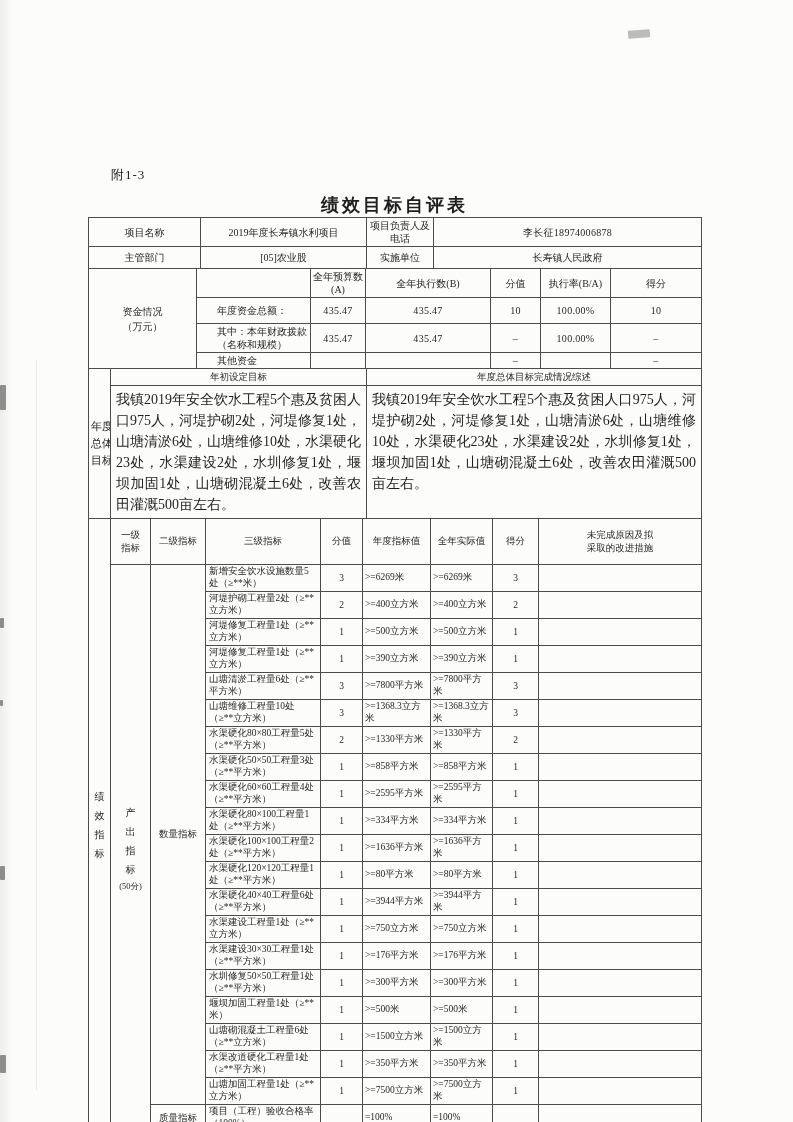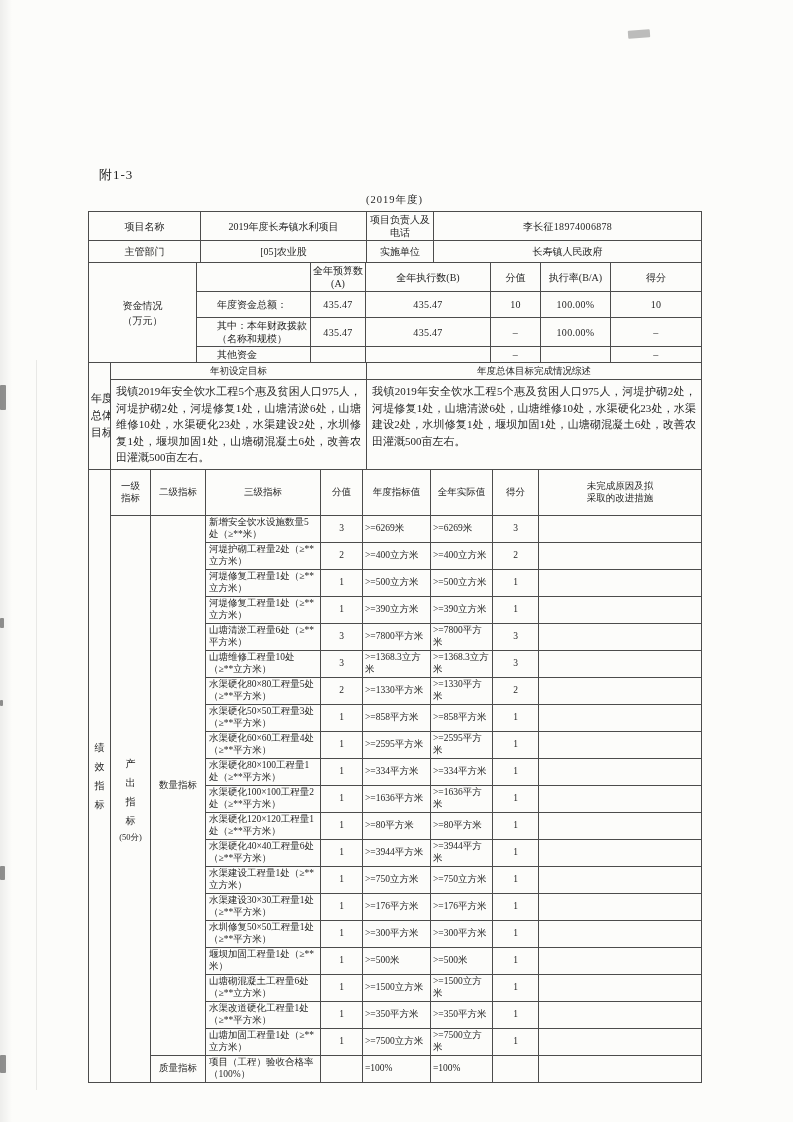--- a/index.html
+++ b/index.html
@@ -5,34 +5,34 @@
   * { margin:0; padding:0; box-sizing:border-box; }
   html,body { width:793px; }
   body { font-family:"Liberation Serif","DejaVu Serif",serif; }
   .page { position:relative; width:793px; height:1122px; background:#fcfcfa; color:#1f1f1f; overflow:hidden; }
   .scan-edge-left { position:absolute; left:0; top:0; width:12px; height:100%;
     background:linear-gradient(to right, rgba(0,0,0,0.06), rgba(0,0,0,0)); }
   .artifact { position:absolute; background:rgba(60,60,60,0.55); border-radius:1px; }
   .fold-line { position:absolute; left:36px; top:360px; width:1px; height:730px; background:rgba(90,90,90,0.12); }
 
   .doc { position:absolute; left:88px; top:166px; width:613px; }
-  .attachment { font-size:13px; margin-left:11px; margin-bottom:9px; letter-spacing:1px; }
+  .attachment { font-size:13px; margin-left:23px; margin-bottom:9px; letter-spacing:1px; }
   .title { text-align:center; font-size:18px; font-weight:bold; letter-spacing:3px; }
   .subtitle { text-align:center; font-size:10.5px; margin-top:2px; margin-bottom:4px; letter-spacing:1px; }
 
   table { border-collapse:collapse; width:613px; table-layout:fixed; }
   table + table { margin-top:-1px; }
   td, th { border:1px solid #4c4c4c; font-weight:normal; font-size:10px;
     text-align:center; vertical-align:middle; padding:1px 2px; line-height:1.3; overflow:hidden; }
 
   .info-r1 { height:28px; } .info-r2 { height:22px; }
   .fund-head { height:24px; } .fund-r1 { height:26px; } .fund-r2 { height:28px; } .fund-r3 { height:16px; }
   .fund-label { text-align:left; padding-left:20px; }
   .goal-head { height:17px; } .goal-head th { font-size:9.5px; }
-  .goal-body td { height:72px; text-align:justify; vertical-align:top; font-size:11px; line-height:1.5; padding:3px 5px; }
+  .goal-body td { height:72px; text-align:justify; vertical-align:top; font-size:14px; line-height:1.5; padding:3px 5px; }
   .ind-head { height:46px; } .ind-head th { font-size:9.5px; }
   .ind-row td { height:27px; }
 
   .v4 { display:block; width:4em; margin:0 auto; line-height:1.5; }
   .v2 { display:block; width:2em; margin:0 auto; word-break:break-all; line-height:1.55; font-size:11px; }
   .vtext { display:block; width:1em; margin:0 auto; word-break:break-all; line-height:1.9; font-size:10px; }
   .w2 { display:inline-block; width:2em; word-break:break-all; }
   .w7 { display:inline-block; width:7.2em; }
   .l1sub { display:block; font-size:8.5px; margin-top:2px; }
   .level2-cell { font-size:9.5px; }
@@ -49,21 +49,21 @@
   <div class="fold-line"></div>
   <div class="artifact" style="left:628px; top:30px; width:22px; height:8px; background:rgba(110,110,110,0.45); transform:rotate(-4deg);"></div>
   <div class="artifact" style="left:0; top:385px; width:6px; height:25px;"></div>
   <div class="artifact" style="left:0; top:618px; width:4px; height:10px;"></div>
   <div class="artifact" style="left:0; top:700px; width:3px; height:6px;"></div>
   <div class="artifact" style="left:0; top:866px; width:5px; height:14px;"></div>
   <div class="artifact" style="left:0; top:1055px; width:6px; height:18px;"></div>
 
   <div class="doc">
     <div class="attachment">附1-3</div>
-    <div class="subtitle">(2019年度)</div>
+    <div class="title">绩效目标自评表</div>
 
     <table>
       <colgroup>
           <col style="width:112px">
           <col style="width:166px">
           <col style="width:67px">
           <col style="width:268px">
         </colgroup>
       <tbody>
           <tr class="info-r1">

